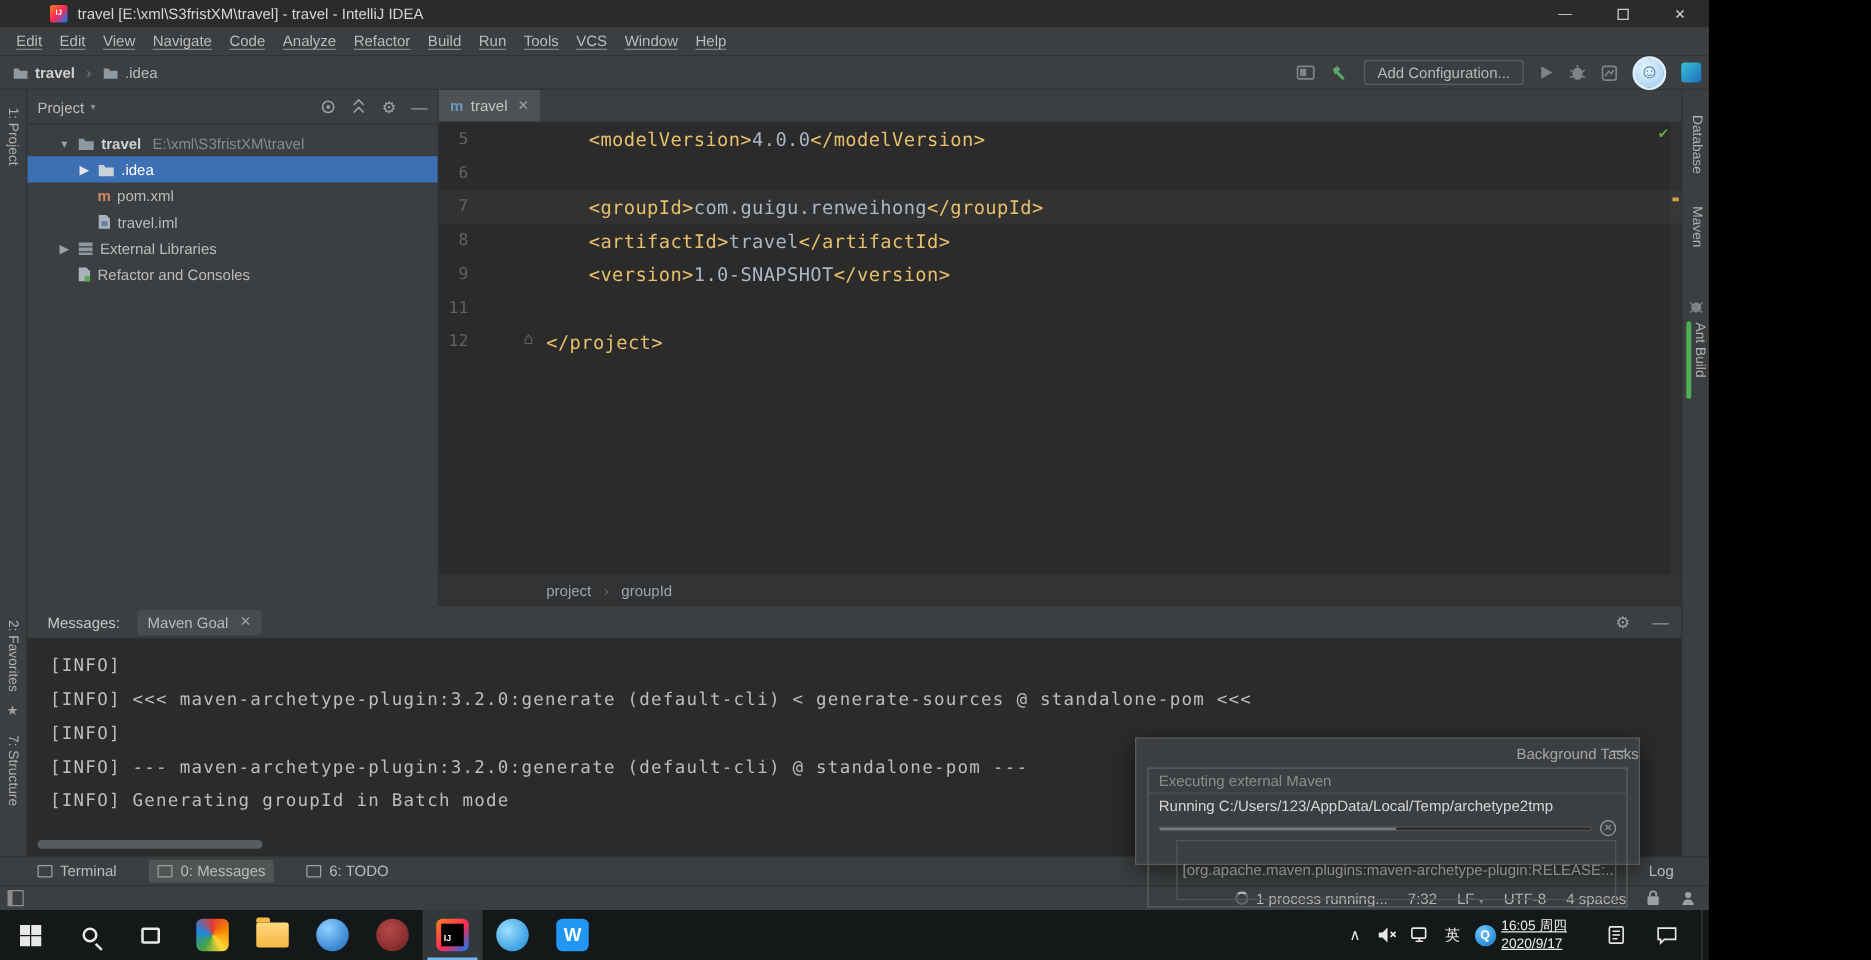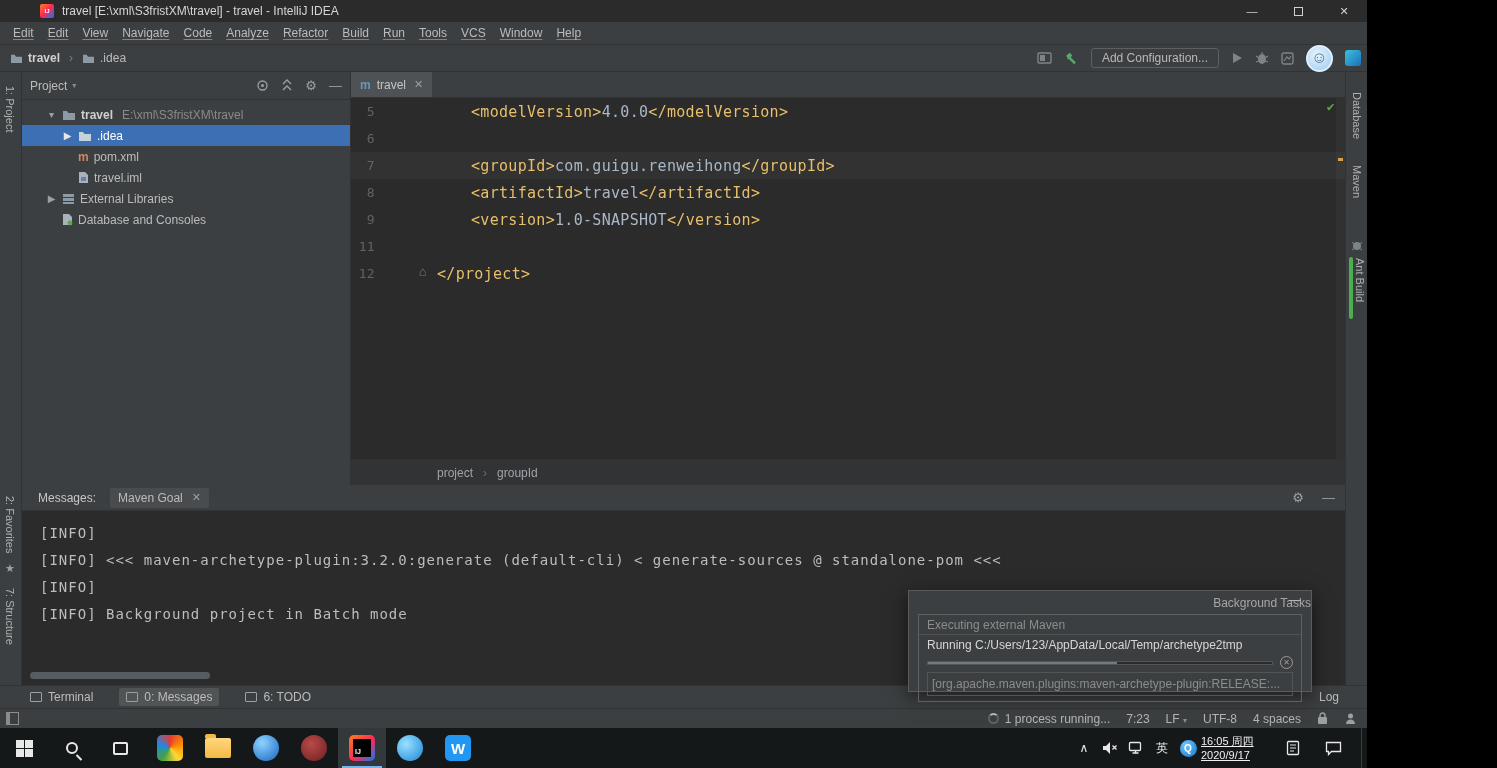--- a/index.html
+++ b/index.html
@@ -125,21 +125,21 @@
   #bg-tasks .pt { height:23px; display:flex; align-items:center; justify-content:flex-end; color:#a6a6a6; position:relative; }
   #bg-tasks .pt .min { position:absolute; right:10px; top:2px; color:#bdbdbd; }
   .task-box { margin:0 9px; border:1px solid #5e6162; padding:3px 8px 5px; }
   .task-group { color:#8c8c8c; padding-bottom:2px; border-bottom:1px solid #505354; margin:0 -8px 3px; padding-left:8px; }
   .task-running { color:#d6d6d6; white-space:nowrap; overflow:hidden; }
   .task-prog { display:flex; align-items:center; gap:7px; margin:4px 0 3px; }
   .prog-track { flex:1; height:4px; background:#2b2b2b; border:1px solid #555; position:relative; }
   .prog-fill { position:absolute; left:0; top:0; bottom:0; width:55%; background:#74797f; }
   .cancel-x { width:13px; height:13px; border-radius:50%; border:1px solid #9b9b9b; color:#9b9b9b;
               font-size:8px; display:flex; align-items:center; justify-content:center; flex:none; }
-  .task-detail { color:#8c8c8c; border:1px solid #525556; padding:4px 4px; white-space:nowrap; overflow:hidden; }
+  .task-detail { color:#8c8c8c; border:1px solid #525556; padding:16px 4px; white-space:nowrap; overflow:hidden;margin-left:14px; }
 
   
   #taskbar { position:absolute; left:0; top:728px; width:1367px; height:40px; background:#151819; display:flex; }
   .tb-cell { width:48px; height:40px; display:flex; align-items:center; justify-content:center; position:relative; flex:none; }
   .tb-cell.active-app { background:#33393b; }
   .tb-cell.active-app::after { content:""; position:absolute; left:4px; right:4px; bottom:0; height:2px; background:var(--taskbar-accent,#75b6f1); }
   .win-logo { display:grid; grid-template-columns:8px 8px; grid-template-rows:8px 8px; gap:1px; }
   .win-logo span { background:#e8e8e8; }
   .search-glass { width:12px; height:12px; border:2px solid #e8e8e8; border-radius:50%; position:relative; }
   .search-glass::after { content:""; position:absolute; width:2px; height:7px; background:#e8e8e8; left:10px; top:10px; transform:rotate(-45deg); }
@@ -297,21 +297,21 @@
               <rect x="1" y="5" width="11" height="3" fill="#8e9aa3"></rect>
               <rect x="1" y="9" width="11" height="2" fill="#8e9aa3"></rect>
             </svg>
           <span>External Libraries</span>
         </div>
         <div class="tree-row" style="padding-left:40px">
           <svg width="11" height="13" viewBox="0 0 11 13">
               <path d="M1 1h6l3 3v8H1z" fill="#a9b2ba"></path>
               <circle cx="8" cy="10" r="2.4" fill="#5ba74a"></circle>
             </svg>
-          <span>Database and Consoles</span>
+          <span>Refactor and Consoles</span>
         </div>
       </div>
     </div>
 
     <div id="editor-area">
       <div id="editor-tabs">
         <span class="editor-tab">
           <span class="m-icon" style="color:#6897bb">m</span>
           <span>travel</span>
           <span class="tab-close">✕</span>
@@ -375,21 +375,22 @@
         </span>
         <span class="hicons">
           <span>⚙</span>
           <span>—</span>
         </span>
       </div>
       <div id="console">
         <div class="console-line">[INFO]</div>
         <div class="console-line">[INFO] &lt;&lt;&lt; maven-archetype-plugin:3.2.0:generate (default-cli) &lt; generate-sources @ standalone-pom &lt;&lt;&lt;</div>
         <div class="console-line">[INFO]</div>
-        <div class="console-line">[INFO] Background project in Batch mode</div>
+        <div class="console-line">[INFO] --- maven-archetype-plugin:3.2.0:generate (default-cli) @ standalone-pom ---</div>
+        <div class="console-line">[INFO] Generating groupId in Batch mode</div>
       </div>
       <span class="h-scroll-thumb"></span>
     </div>
 
     <div id="tool-bar">
       <span class="tw-btn">
         <span class="tw-icon"></span>
         <span>Terminal</span>
       </span>
       <span class="tw-btn active">
@@ -403,21 +404,21 @@
       <span class="right">Log</span>
     </div>
 
     <div id="status-bar">
       <span class="sb-sw"></span>
       <span class="sb-right">
         <span style="display:flex;align-items:center;gap:6px">
           <span class="spinner"></span>
           <span>1 process running...</span>
         </span>
-        <span>7:23</span>
+        <span>7:32</span>
         <span><span>LF</span> <span class="chev">▾</span></span>
         <span>UTF-8</span>
         <span>4 spaces</span>
         <svg width="11" height="13" viewBox="0 0 11 13">
             <rect x="1" y="5" width="9" height="7" rx="1" fill="#9da0a2"></rect>
             <path d="M3 5V3.5A2.5 2.5 0 018 3.5V5" fill="none" stroke="#9da0a2" stroke-width="1.4"></path>
           </svg>
         <svg width="13" height="13" viewBox="0 0 13 13">
             <circle cx="6.5" cy="4" r="2.5" fill="#9da0a2"></circle>
             <path d="M2 12c0-3 2-4.5 4.5-4.5S11 9 11 12z" fill="#9da0a2"></path>

